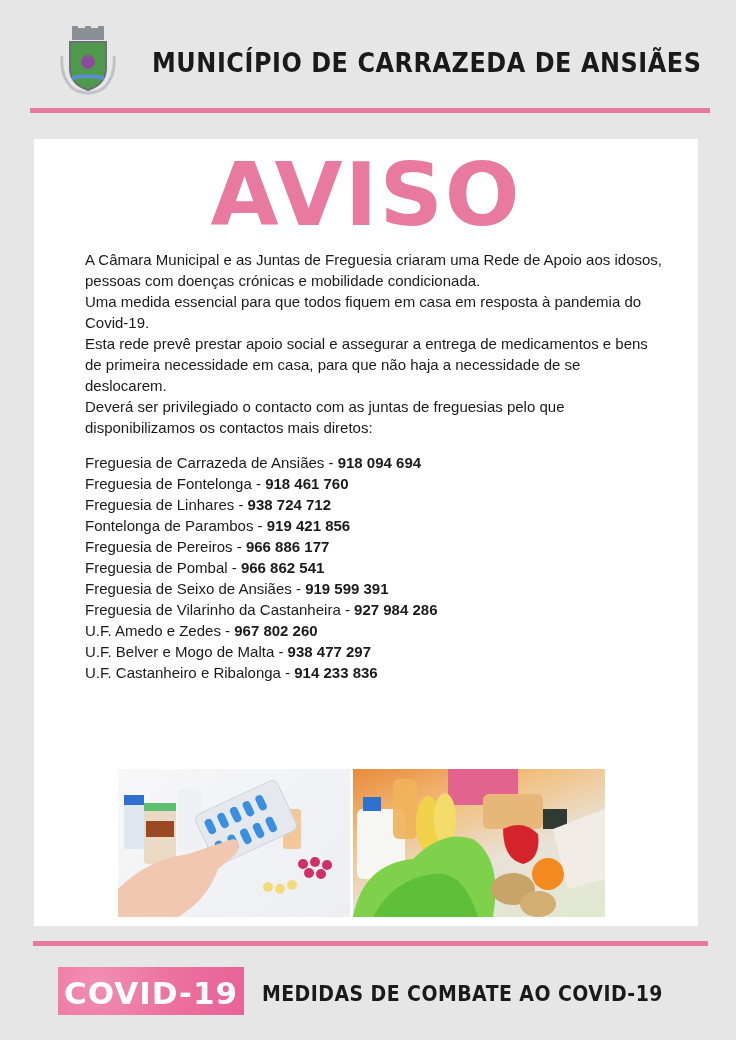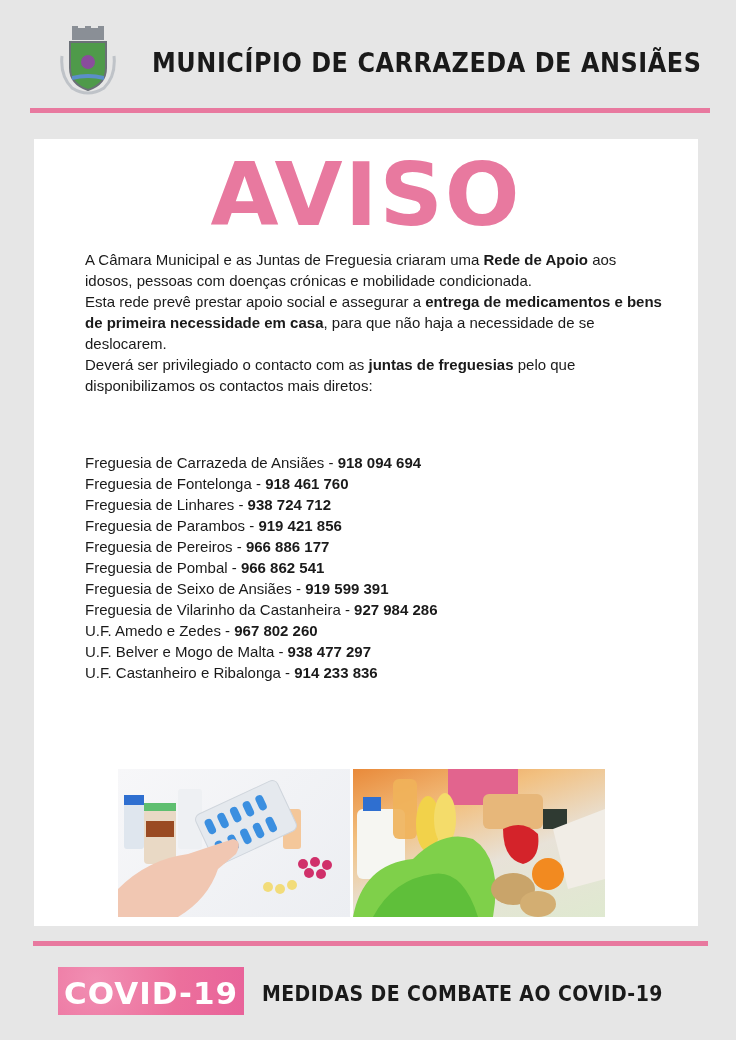--- a/index.html
+++ b/index.html
@@ -33,21 +33,21 @@
   .aviso {
     position: absolute; left: 0; width: 100%; top: 4px;
     text-align: center; font-size: 88px; font-weight: 700; color: #e8799f;
     letter-spacing: 2px; font-family: "DejaVu Sans", sans-serif;
   }
   .body-text {
     position: absolute; left: 51px; top: 110px; width: 580px;
     font-size: 15px; line-height: 21px; color: #1a1a1a;
   }
   .body-text p { margin: 0; }
-  .body-text b { font-weight: 700; }
+  .body-text b { font-weight: 400; }
   .contacts {
     position: absolute; left: 51px; top: 313px; width: 580px;
     font-size: 15px; line-height: 21px;
   }
   .contact-row { white-space: nowrap; }
   .contact-row .phone { font-weight: 700; }
   .photos { position: absolute; left: 84px; top: 630px; width: 488px; height: 148px; }
   .photo { position: absolute; top: 0; height: 148px; overflow: hidden; }
   .photo-med { left: 0; width: 232px; background: linear-gradient(135deg,#f7f7f9,#eceef2); }
   .photo-food { left: 235px; width: 252px; background: linear-gradient(160deg,#e98a3a 0%,#f2c080 30%,#e8e2d8 60%,#dfe9d0 100%); }
@@ -81,29 +81,30 @@
   <div class="header-title">MUNICÍPIO DE CARRAZEDA DE ANSIÃES</div>
 </div>
 
 <div class="pink-rule rule-top"></div>
 
 <div class="card">
   <div class="aviso">AVISO</div>
 
   <div class="body-text">
     <p><span>A Câmara Municipal e as Juntas de Freguesia criaram uma </span><b>Rede de Apoio</b><span> aos idosos, pessoas com doenças crónicas e mobilidade condicionada.</span></p>
+    <p><span>Uma medida essencial para que todos fiquem em casa em resposta à pandemia do Covid-19.</span></p>
     <p><span>Esta rede prevê prestar apoio social e assegurar a </span><b>entrega de medicamentos e bens de primeira necessidade em casa</b><span>, para que não haja a necessidade de se deslocarem.</span></p>
     <p><span>Deverá ser privilegiado o contacto com as </span><b>juntas de freguesias</b><span> pelo que disponibilizamos os contactos mais diretos:</span></p>
   </div>
 
   <div class="contacts">
     <div class="contact-row"><span>Freguesia de Carrazeda de Ansiães - </span><span class="phone">918 094 694</span></div>
     <div class="contact-row"><span>Freguesia de Fontelonga - </span><span class="phone">918 461 760</span></div>
     <div class="contact-row"><span>Freguesia de Linhares - </span><span class="phone">938 724 712</span></div>
-    <div class="contact-row"><span>Freguesia de Parambos  - </span><span class="phone">919 421 856</span></div>
+    <div class="contact-row"><span>Fontelonga de Parambos  - </span><span class="phone">919 421 856</span></div>
     <div class="contact-row"><span>Freguesia de Pereiros - </span><span class="phone">966 886 177</span></div>
     <div class="contact-row"><span>Freguesia de Pombal - </span><span class="phone">966 862 541</span></div>
     <div class="contact-row"><span>Freguesia de Seixo de Ansiães - </span><span class="phone">919 599 391</span></div>
     <div class="contact-row"><span>Freguesia de Vilarinho da Castanheira - </span><span class="phone">927 984 286</span></div>
     <div class="contact-row"><span>U.F. Amedo e Zedes - </span><span class="phone">967 802 260</span></div>
     <div class="contact-row"><span>U.F. Belver e Mogo de Malta - </span><span class="phone">938 477 297</span></div>
     <div class="contact-row"><span>U.F. Castanheiro e Ribalonga - </span><span class="phone">914 233 836</span></div>
   </div>
 
   <div class="photos">

